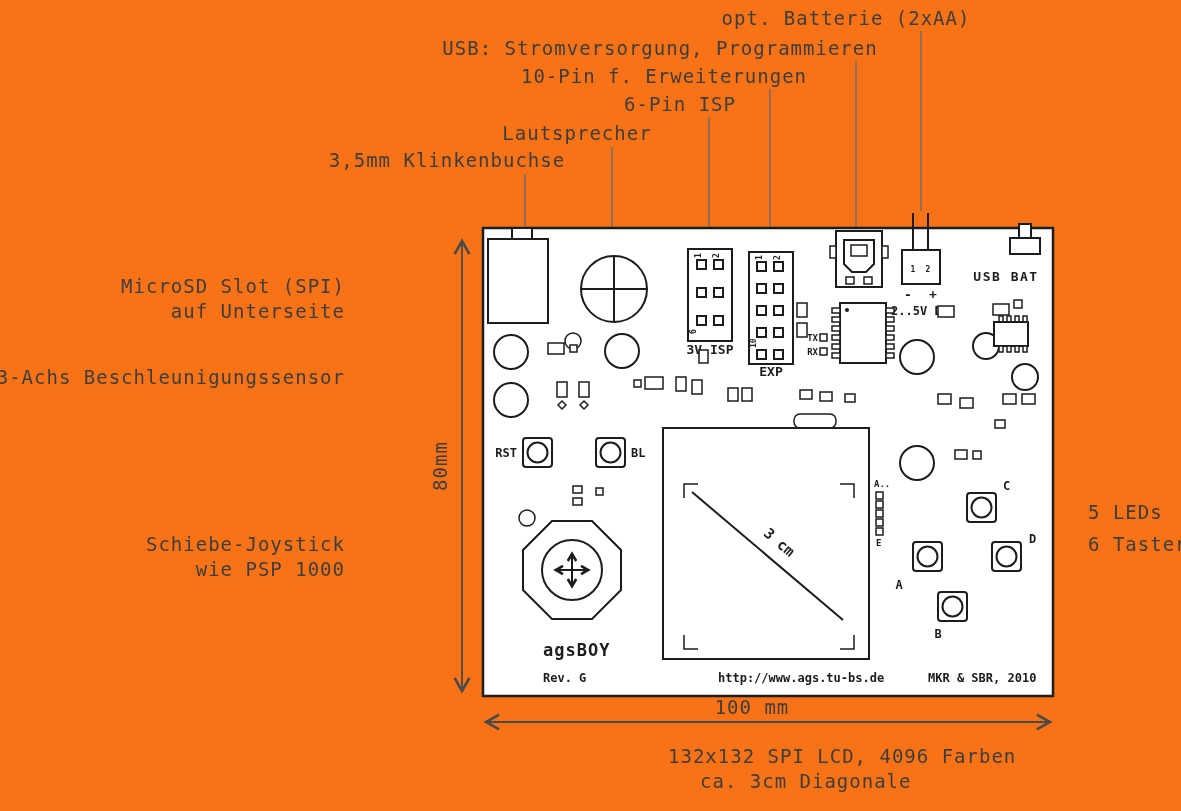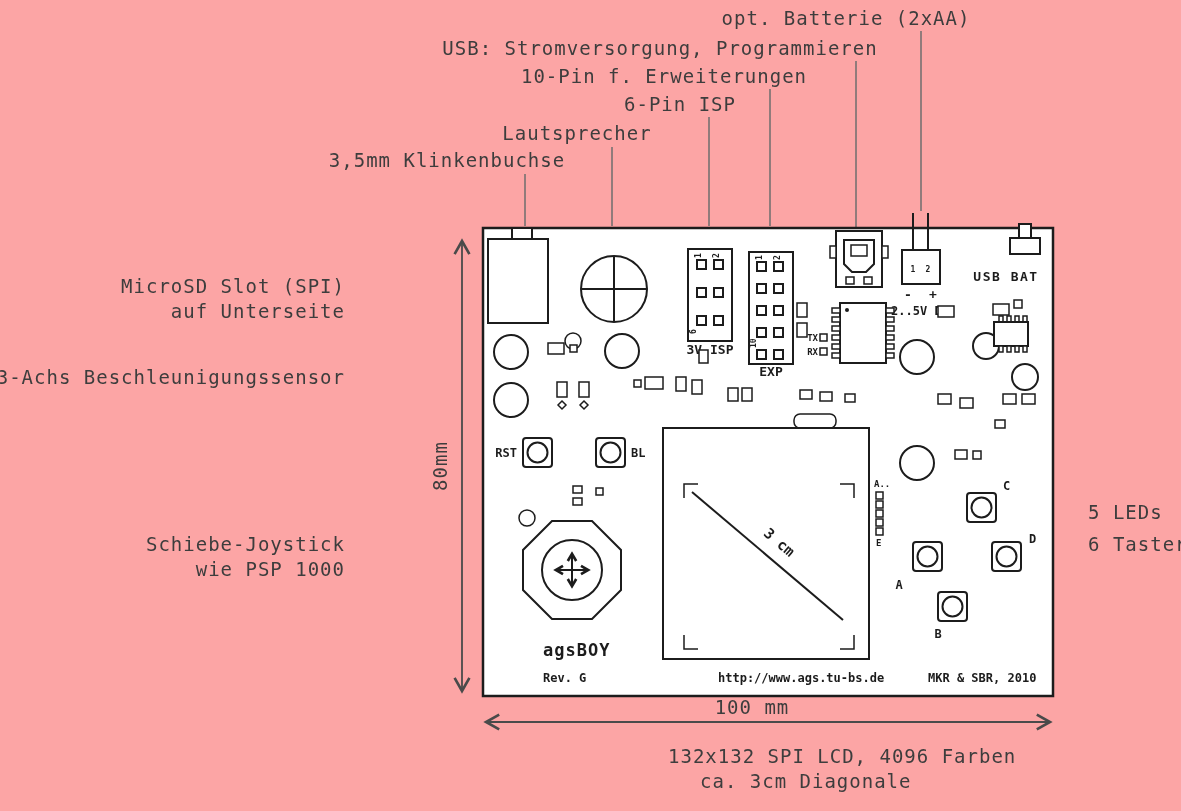--- a/index.html
+++ b/index.html
@@ -1,16 +1,16 @@
 <!DOCTYPE html>
 <html><head>
 <meta charset="utf-8">
 <style>
   html,body{margin:0;padding:0;background:#ffffff;}
-  .stage{position:relative;width:1181px;height:811px;background:#fca5a5;overflow:hidden;}
+  .stage{position:relative;width:1181px;height:811px;background:#f97316;overflow:hidden;}
   svg text{font-family:"DejaVu Sans Mono","Liberation Mono",monospace;}
   .callout{font-size:19px;fill:#3d3d3d;letter-spacing:1px;}
   .silk{font-weight:bold;fill:#1c1c1c;}
   .s17{font-size:17px;letter-spacing:1px;}
   .s13{font-size:13px;}
   .s12{font-size:12px;}
   .s14{font-size:14.5px;}
   .s9{font-size:9px;}
   .s8{font-size:8px;}
   .outline{fill:#ffffff;stroke:#1c1c1c;stroke-width:2;}

